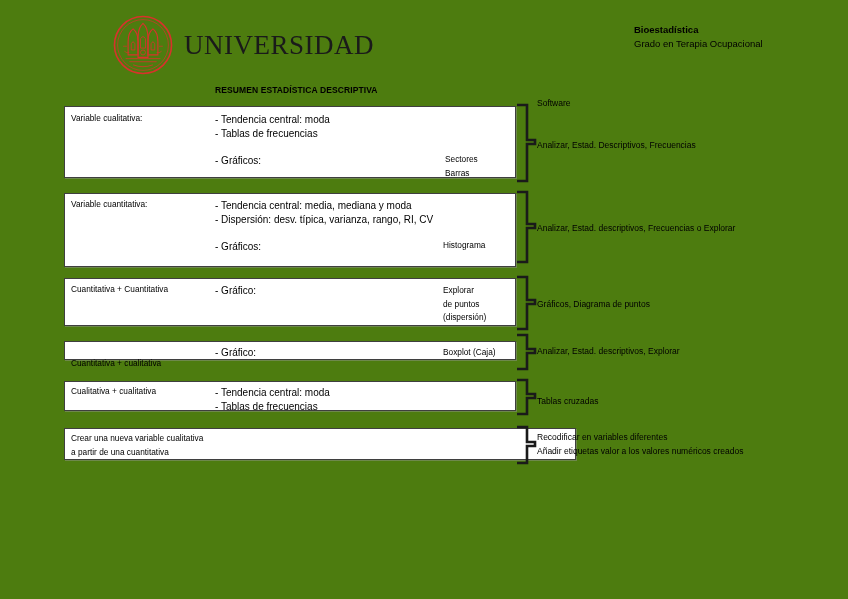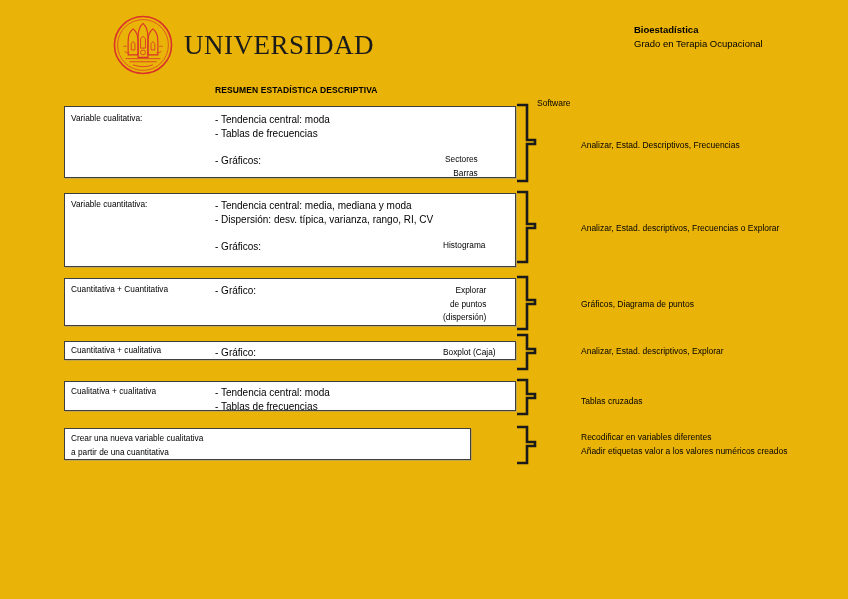--- a/index.html
+++ b/index.html
@@ -8,21 +8,21 @@
     background: #ffffff;
   }
   body {
     font-family: "Liberation Sans", sans-serif;
     color: #000000;
   }
   #page {
     position: relative;
     width: 848px;
     height: 599px;
-    background: #eab308;
+    background: #4d7c0f;
     overflow: hidden;
   }
 
   
   #logo-block {
     position: absolute;
     left: 112px;
     top: 14px;
     display: flex;
     align-items: center;
@@ -103,40 +103,39 @@
     font-size: 10px;
   }
   .box .items .item {
     white-space: nowrap;
     line-height: 13.5px;
   }
   .box .items .item.spacer-before { margin-top: 13.5px; }
   .box .rightcol {
     position: absolute;
     font-size: 8.3px;
-    text-align: right;
+    text-align: left;
   }
   .box .rightcol div {
     white-space: nowrap;
     line-height: 13.5px;
   }
 
   
   .brace {
     position: absolute;
     pointer-events: none;
   }
   .brace svg { display: block; }
 
   
   .note {
     position: absolute;
     font-size: 8.5px;
     line-height: 13.5px;
-    margin-left: 44px;
   }
   .note div { white-space: nowrap; }
 </style>
 </head>
 <body>
 
 <div id="page">
 
   <div id="logo-block">
     <svg id="seal" viewBox="0 0 100 100">
@@ -238,21 +237,21 @@
         <path d="M4 3 H14 V26 H22 V30 H14 V55 H4" fill="none" stroke="#1a1a1a" stroke-width="2.6" stroke-linejoin="miter"></path>
       </svg>
     </div>
     <div class="note" style="left:473px; top:20px;">
       <div>Gráficos, Diagrama de puntos</div>
     </div>
   </div>
 
   <div class="row" style="left:64px; top:341px;">
     <div class="box" style="width:452px; height:19px;">
-      <div class="label" style="top:3px;">Cuantitativa + cualitativa</div>
+      <div class="label" style="top:16px;">Cuantitativa + cualitativa</div>
       <div class="items" style="top:4px;">
         <div class="item">- Gráfico:</div>
       </div>
       <div class="rightcol" style="left:378px; top:4px;">
         <div>Boxplot (Caja)</div>
       </div>
     </div>
     <div class="brace" style="left:449px; top:-9px;">
       <svg width="26" height="40" viewBox="0 0 26 40">
         <path d="M4 3 H14 V17 H22 V21 H14 V37 H4" fill="none" stroke="#1a1a1a" stroke-width="2.6" stroke-linejoin="miter"></path>
@@ -275,21 +274,21 @@
       <svg width="26" height="40" viewBox="0 0 26 40">
         <path d="M4 3 H14 V17 H22 V21 H14 V37 H4" fill="none" stroke="#1a1a1a" stroke-width="2.6" stroke-linejoin="miter"></path>
       </svg>
     </div>
     <div class="note" style="left:473px; top:14px;">
       <div>Tablas cruzadas</div>
     </div>
   </div>
 
   <div class="row" style="left:64px; top:428px;">
-    <div class="box" style="width:407px; height:32px;">
+    <div class="box" style="width:512px; height:32px;">
       <div class="label" style="top:4px;">Crear una nueva variable cualitativa</div>
       <div class="label" style="top:17.5px;">a partir de una cuantitativa</div>
     </div>
     <div class="brace" style="left:449px; top:-4px;">
       <svg width="26" height="42" viewBox="0 0 26 42">
         <path d="M4 3 H14 V18 H22 V22 H14 V39 H4" fill="none" stroke="#1a1a1a" stroke-width="2.6" stroke-linejoin="miter"></path>
       </svg>
     </div>
     <div class="note" style="left:473px; top:3px;">
       <div>Recodificar en variables diferentes</div>

